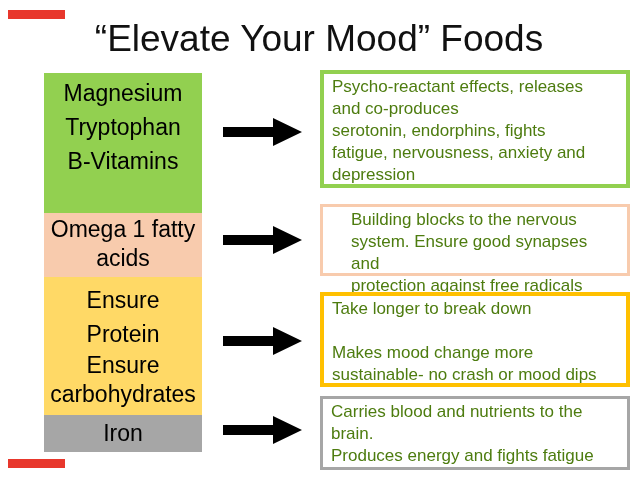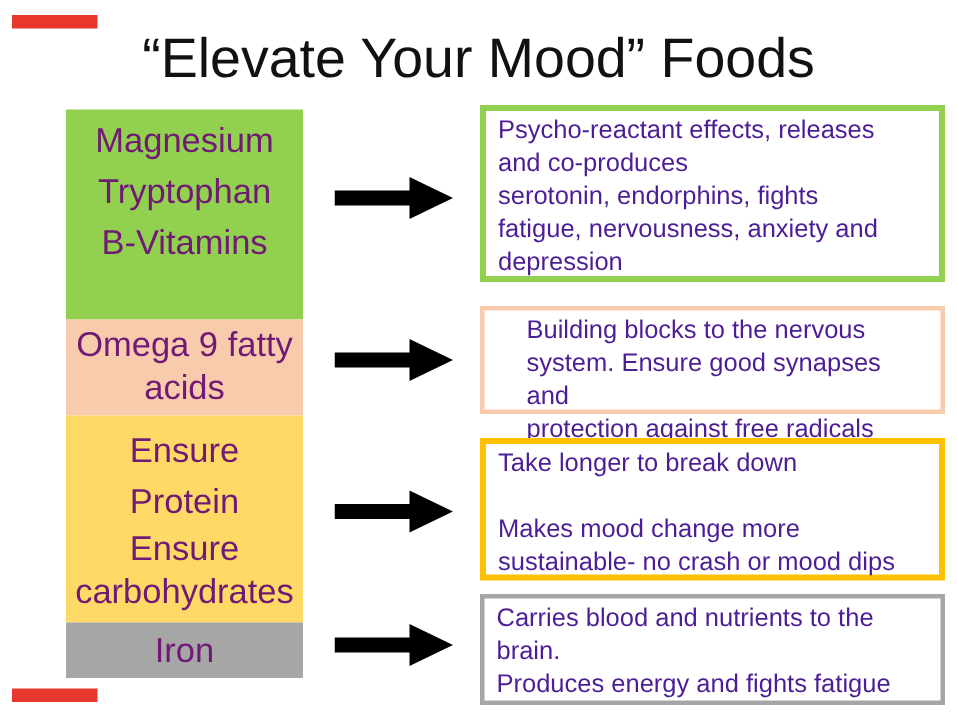--- a/index.html
+++ b/index.html
@@ -9,34 +9,34 @@
   }
   .accent-bar{position:absolute;left:8px;width:57px;height:9px;}
   .accent-bar.top{top:10px;}
   .accent-bar.bottom{top:459px;}
   .title{
     position:absolute;top:18px;left:0;width:638px;text-align:center;
     font-size:37px;color:#111;letter-spacing:0px;white-space:nowrap;
   }
   .col-block{
     position:absolute;left:44px;width:158px;text-align:center;
-    font-size:23px;color:#701a75;box-sizing:border-box;
+    font-size:23px;color:#000000;box-sizing:border-box;
   }
   .g1{top:73px;height:140px;padding-top:3px;}
   .g2{top:213px;height:64px;padding-top:2px;line-height:30px;}
   .g3{top:277px;height:138px;padding-top:6px;}
   .g4{top:415px;height:37px;line-height:37px;}
   .nutrient{line-height:34px;}
   .nutrient.wrap2{line-height:29px;}
   .arrow{position:absolute;left:223px;width:80px;height:30px;}
   .arrow svg{display:block;width:80px;height:30px;}
   .a1{top:117px;} .a2{top:225px;} .a3{top:326px;} .a4{top:415px;}
   .effect-box{
     position:absolute;left:320px;width:310px;box-sizing:border-box;
-    background:#ffffff;font-size:17px;line-height:22px;color:#4c1d95;
+    background:#ffffff;font-size:17px;line-height:22px;color:#4d7c0f;
     white-space:pre-line;padding:2px 8px;border-style:solid;
   }
   .b1{top:70px;height:118px;border-width:4px;}
   .b2{top:204px;height:72px;border-width:3px;}
   .b3{top:292px;height:95px;border-width:4px;}
   .b4{top:396px;height:74px;border-width:3px;}
 </style>
 </head>
 <body>
 
@@ -46,21 +46,21 @@
 
   <div class="title">“Elevate Your Mood” Foods</div>
 
   <div class="col-block g1" style="background-color: rgb(146, 208, 80);">
     <div class="nutrient">Magnesium</div>
     <div class="nutrient">Tryptophan</div>
     <div class="nutrient">B-Vitamins</div>
   </div>
 
   <div class="col-block g2" style="background-color: rgb(248, 203, 173);">
-    <div class="nutrient wrap2">Omega 9 fatty acids</div>
+    <div class="nutrient wrap2">Omega 1 fatty acids</div>
   </div>
 
   <div class="col-block g3" style="background-color: rgb(255, 217, 102);">
     <div class="nutrient">Ensure</div>
     <div class="nutrient">Protein</div>
     <div class="nutrient wrap2">Ensure carbohydrates</div>
   </div>
 
   <div class="col-block g4" style="background-color: rgb(166, 166, 166);">
     <div>Iron</div>

